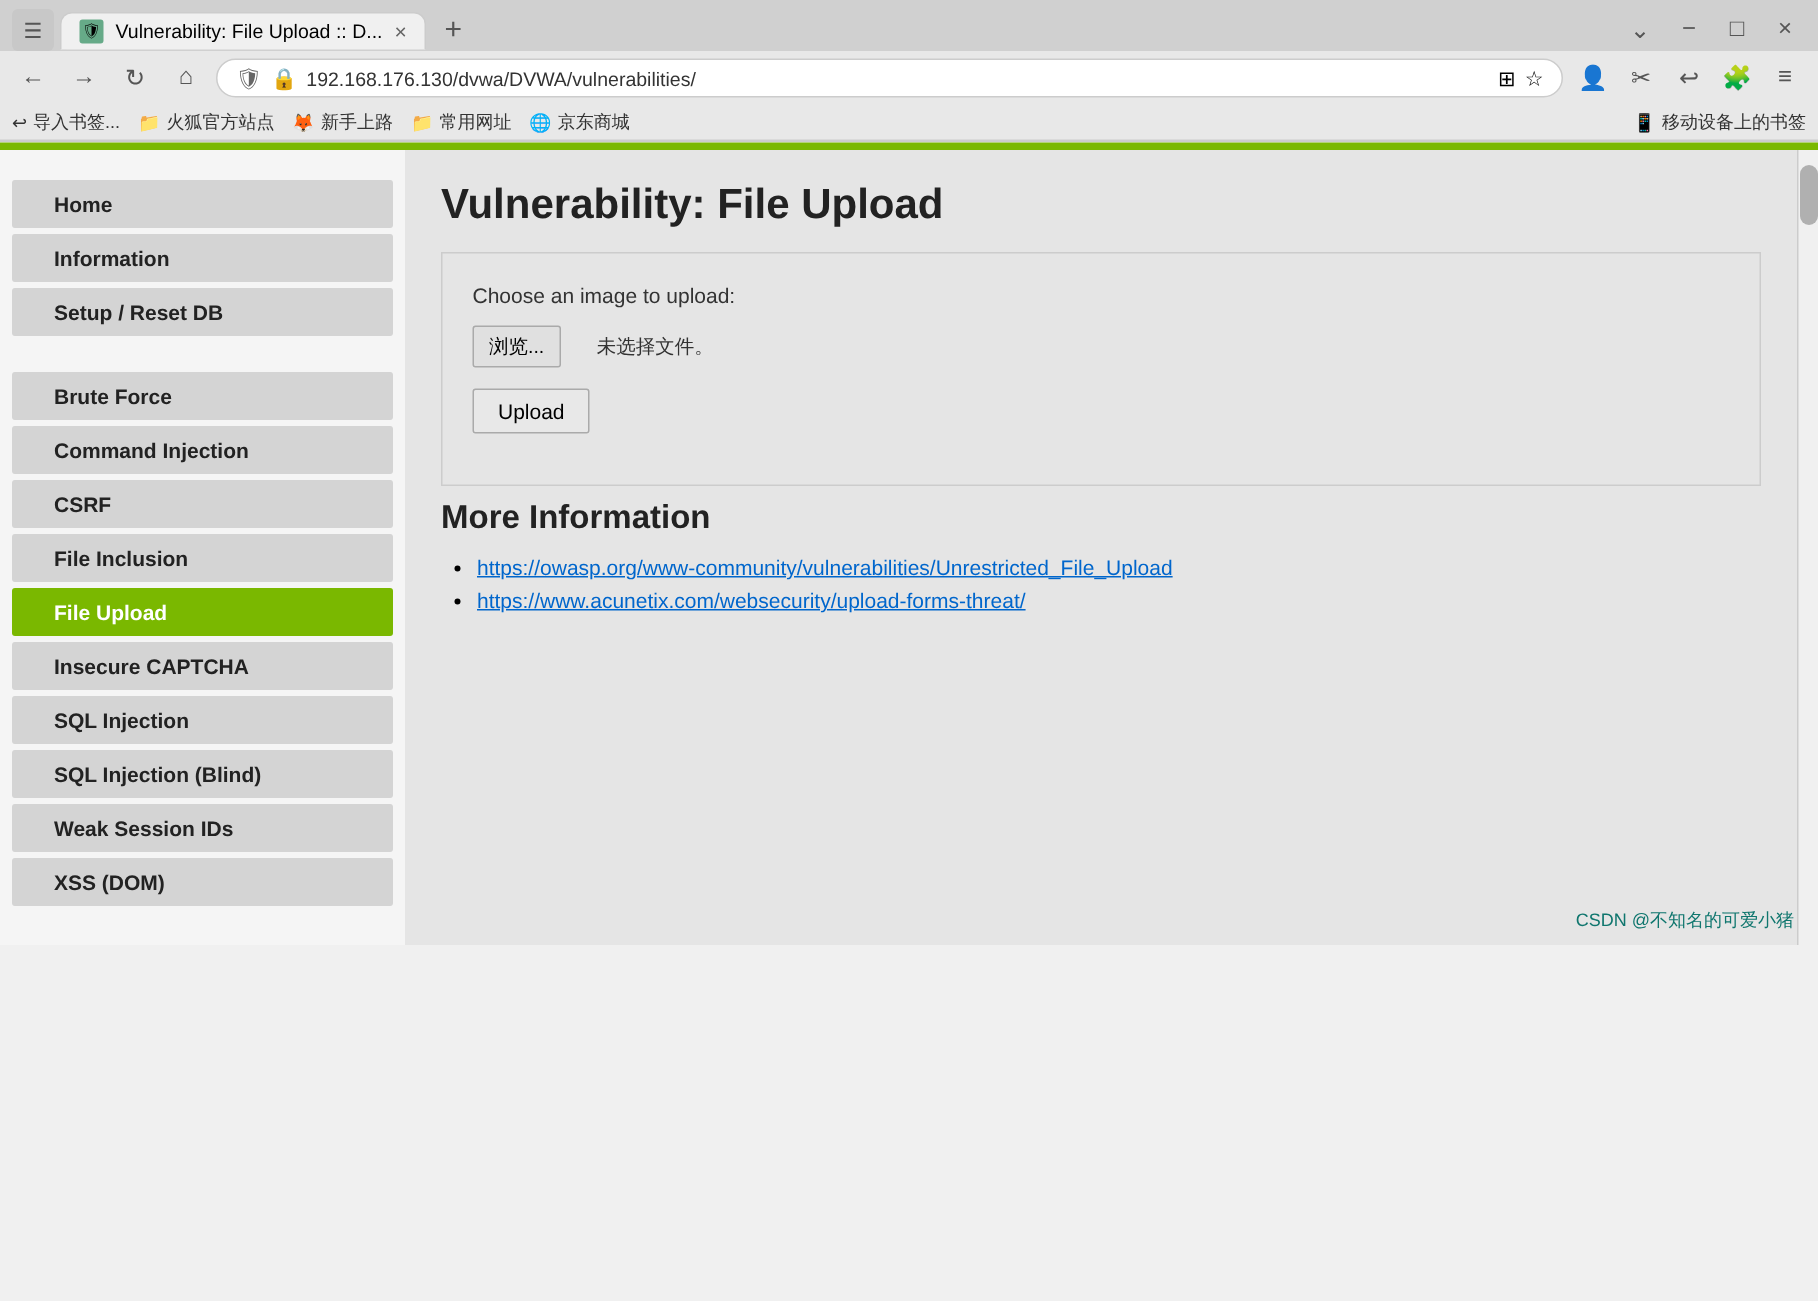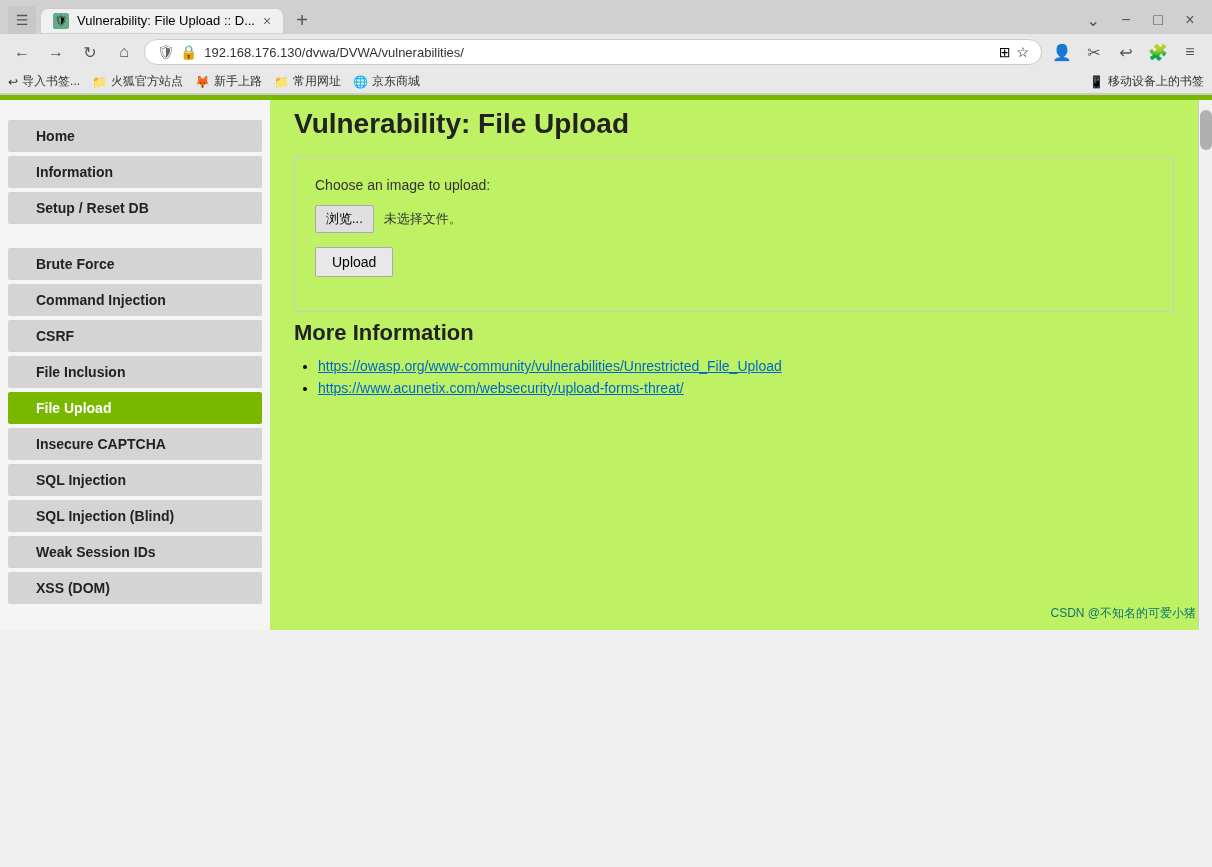--- a/index.html
+++ b/index.html
@@ -188,43 +188,43 @@
       background: #7ab800;
       color: white;
     }
     .sidebar-divider {
       height: 10px;
     }
 
     
     .main-content {
       flex: 1;
-      padding: 8px 24px;
-      background: #bef264;
+      padding: 20px 24px;
+      background: #e5e5e5;
     }
     .page-title {
       font-size: 28px;
       font-weight: bold;
       color: #222;
       margin-bottom: 16px;
     }
     .upload-box {
       border: 1px solid #ccc;
       padding: 20px;
       margin-bottom: 8px;
     }
     .upload-label {
       font-size: 14px;
       color: #333;
       margin-bottom: 12px;
     }
     .file-input-row {
       display: flex;
       align-items: center;
-      gap: 10px;
+      gap: 24px;
       margin-bottom: 14px;
     }
     .browse-btn {
       padding: 4px 10px;
       background: #e0e0e0;
       border: 1px solid #aaa;
       border-radius: 2px;
       cursor: pointer;
       font-size: 13px;
     }

